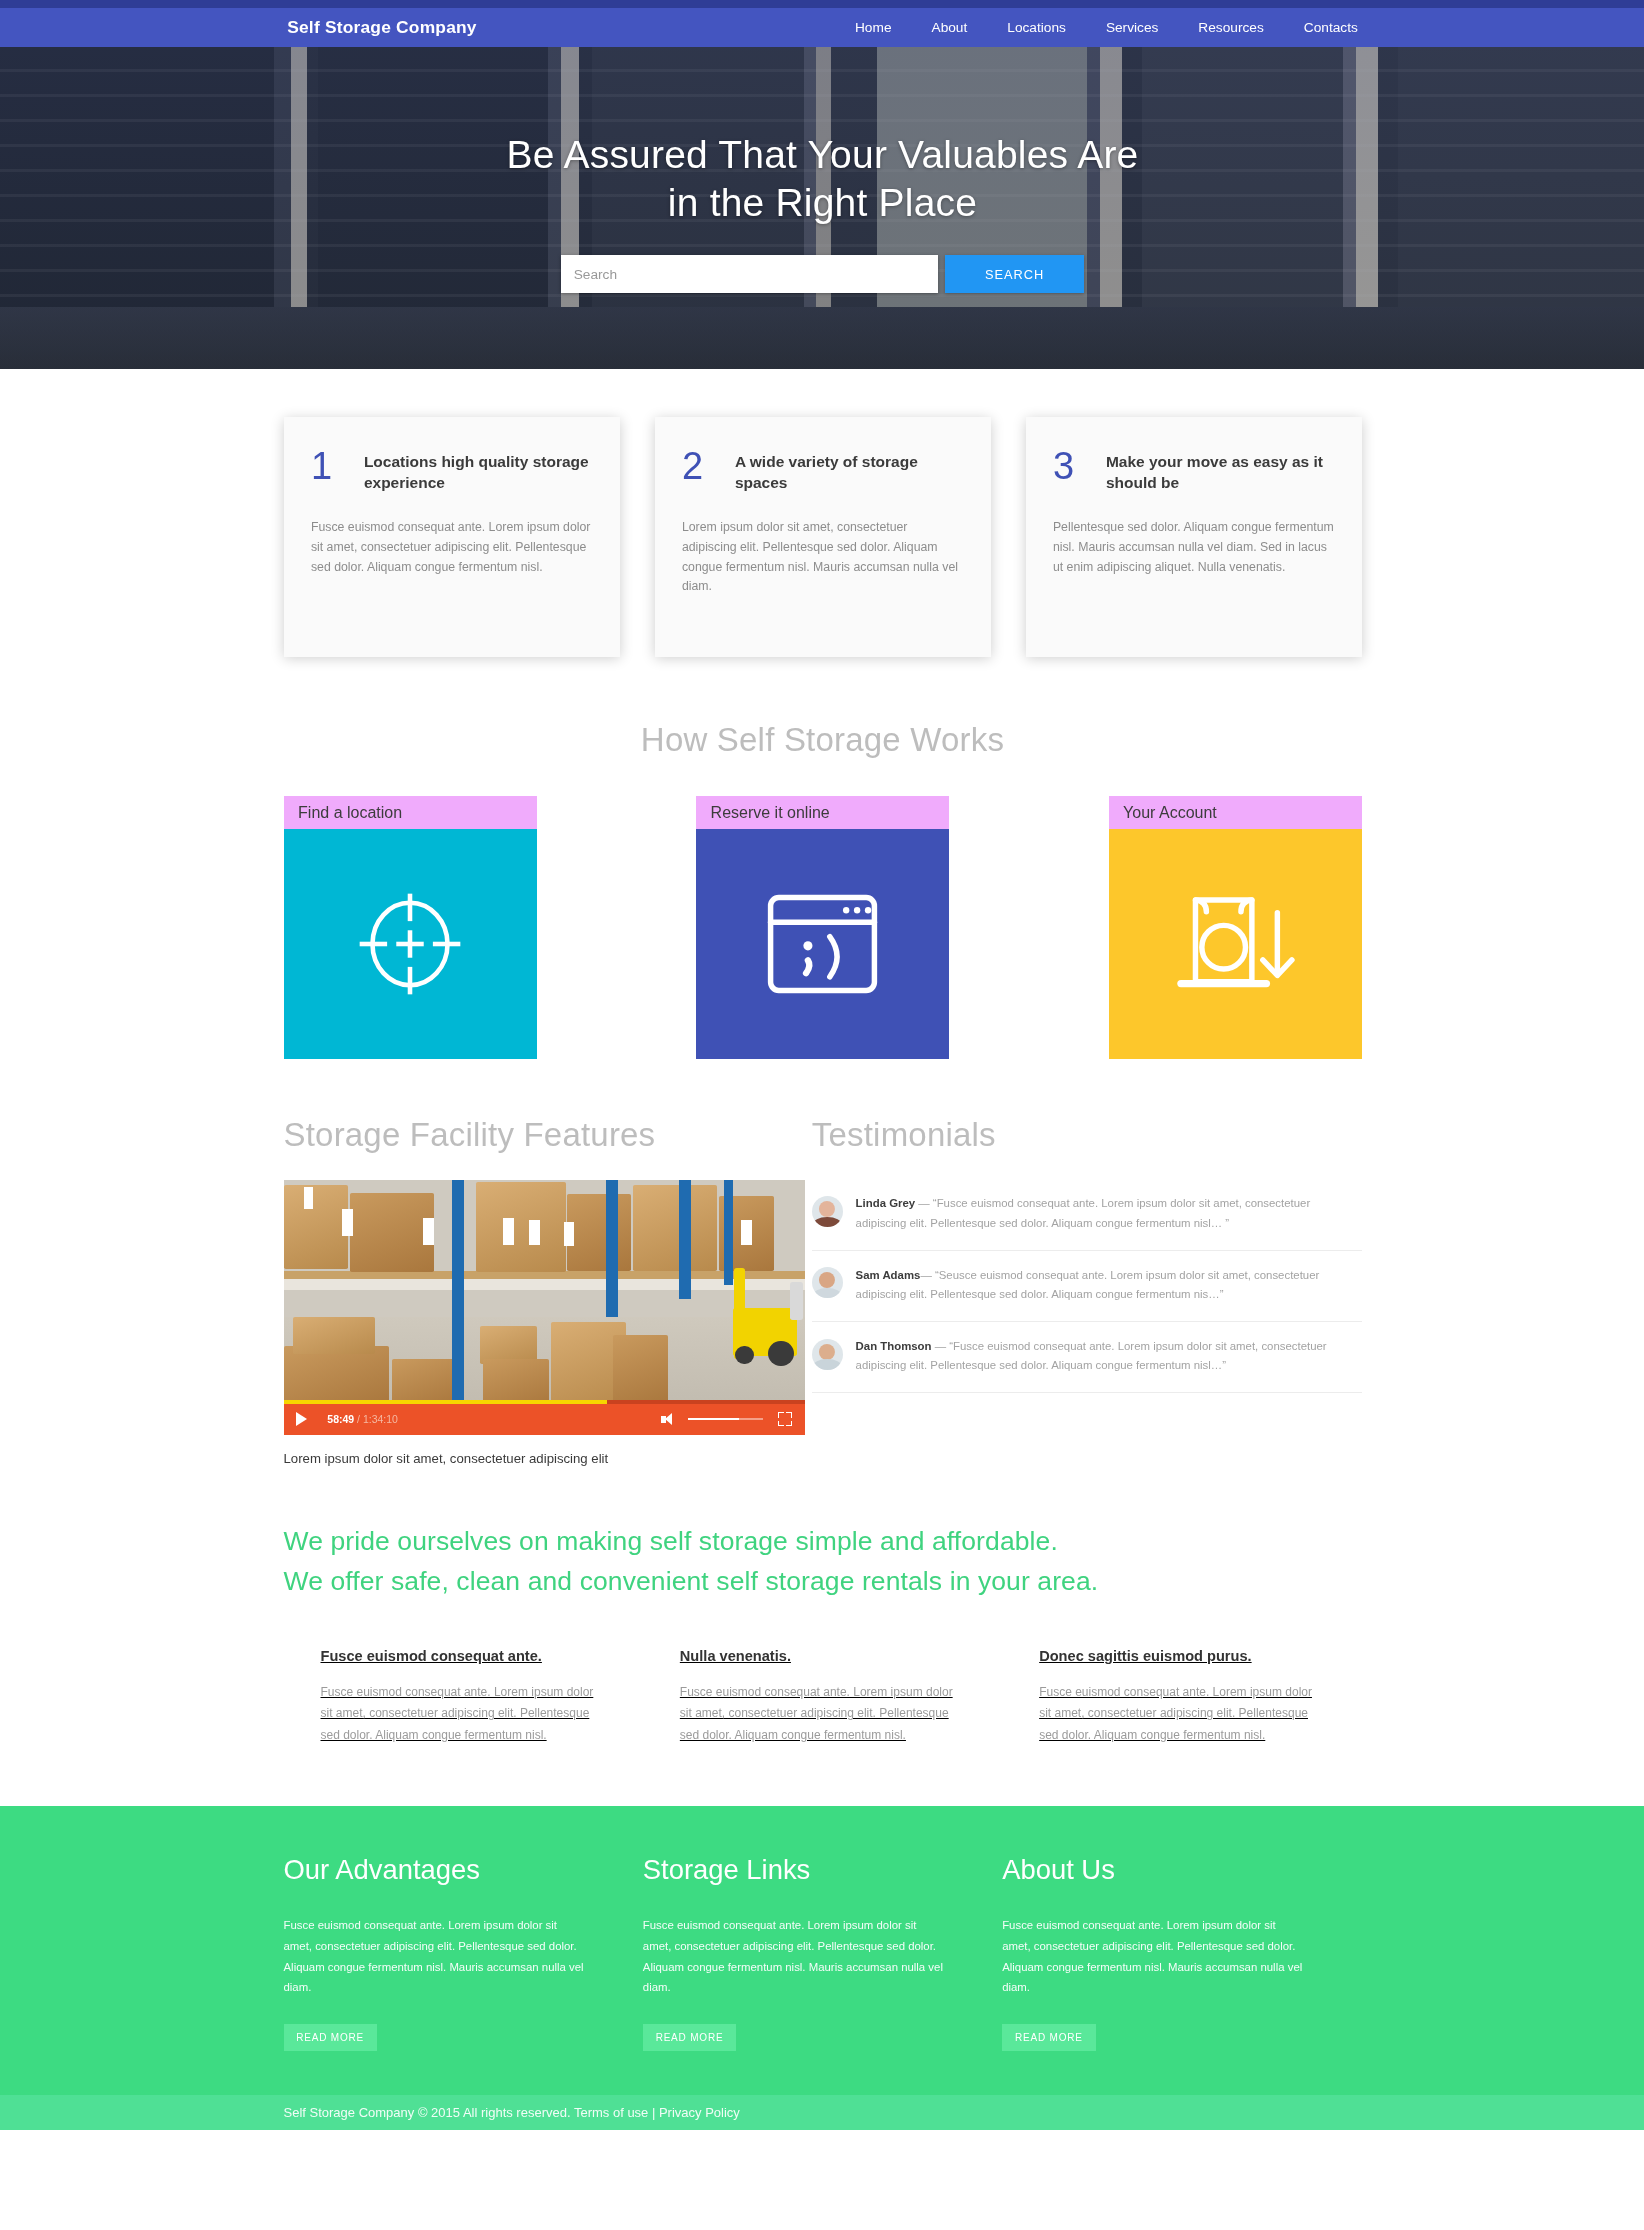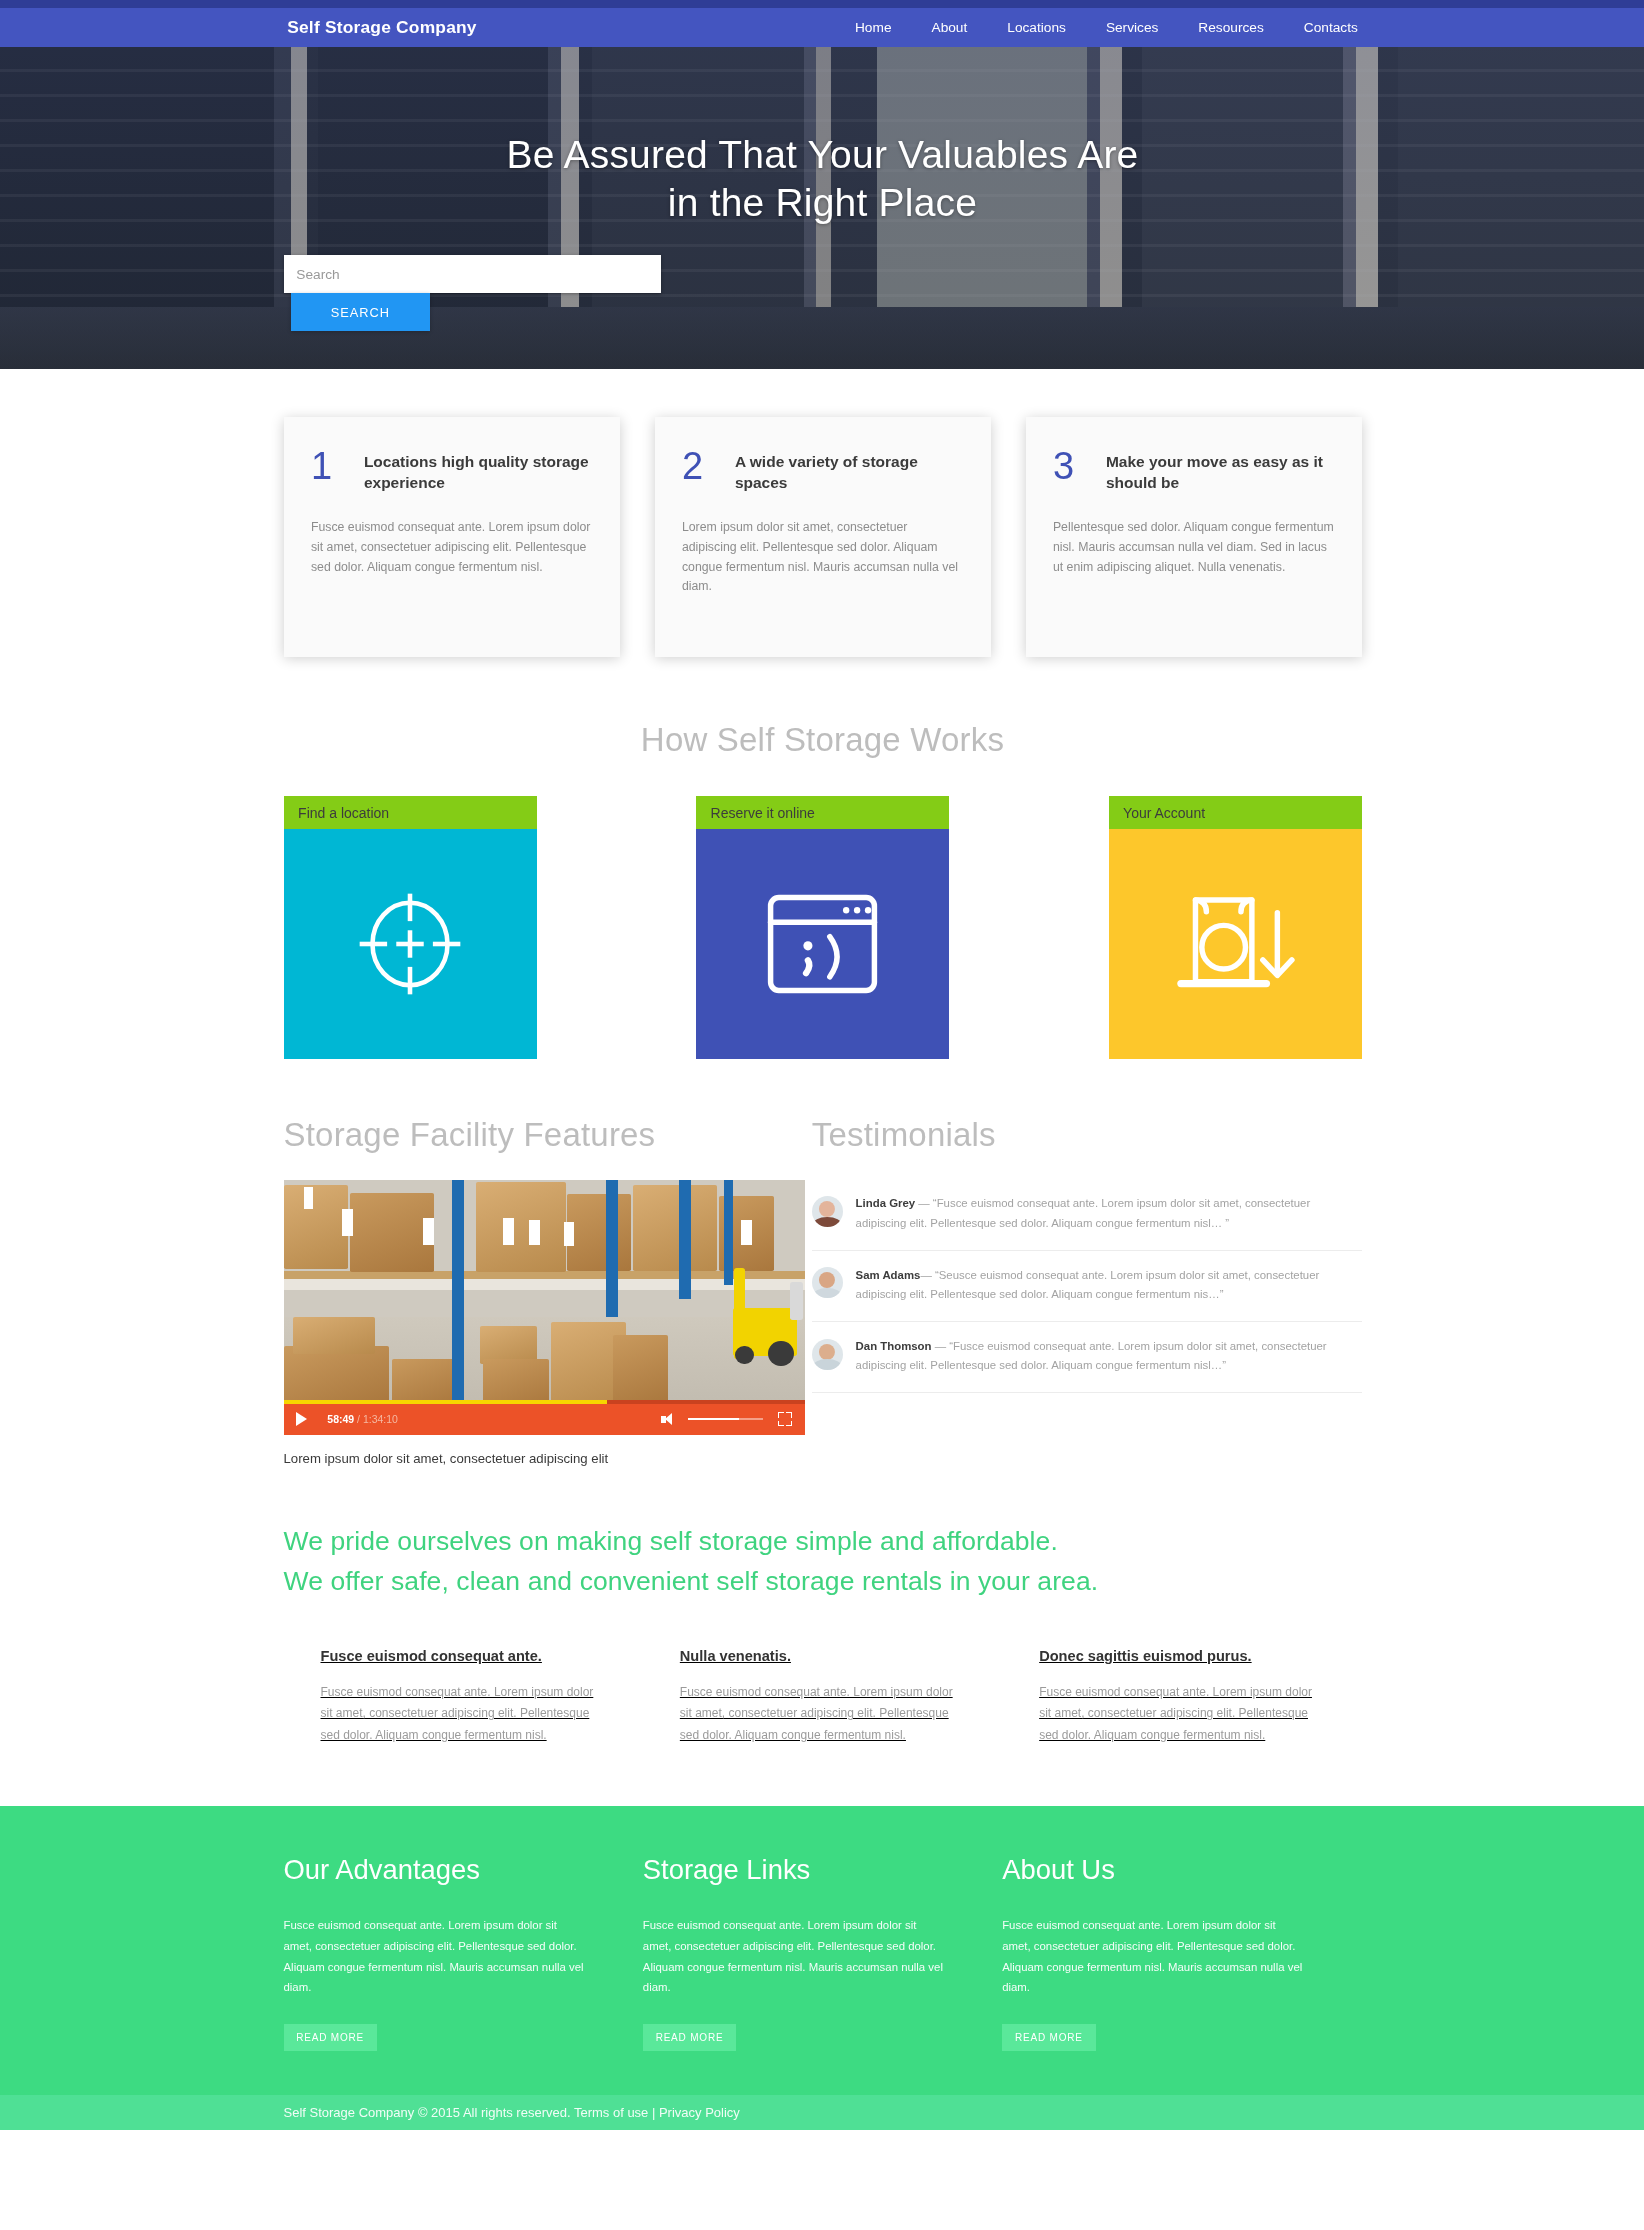--- a/index.html
+++ b/index.html
@@ -111,21 +111,20 @@
     font-weight: 300;
     line-height: 1.22;
     letter-spacing: 0.2px;
     text-shadow: 0 0.9px 3.7px rgba(0,0,0,.35);
   }
   .hero-search {
     margin-top: 29px;
     display: flex;
     justify-content: center;
     align-items: stretch;
-    flex-direction: column;
   }
   .hero-search input {
     width: 377px;
     height: 38px;
     border: none;
     outline: none;
     padding: 0 12.8px;
     font-size: 13.7px;
     color: #444;
     background: #fff;
@@ -194,25 +193,25 @@
   .how-title { text-align: center; padding: 64px 0 37px 0; }
 
   
   .tiles {
     width: 1078px; margin: 0 auto;
     display: flex;
     justify-content: space-between;
   }
   .tile { width: 253px; }
   .tile-label {
-    background: #84cc16;
+    background: #f0abfc;
     height: 33px;
     display: flex; align-items: center;
     padding-left: 14.6px;
-    font-size: 14px;
+    font-size: 16px;
     color: #3c3c3c;
   }
   .tile-icon {
     height: 230px;
     display: flex; align-items: center; justify-content: center;
   }
   .tile-icon svg { display: block; }
   .t-cyan   { background: #00b7d4; }
   .t-green  { background: #4caf50; }
   .t-blue   { background: #3f51b5; }

